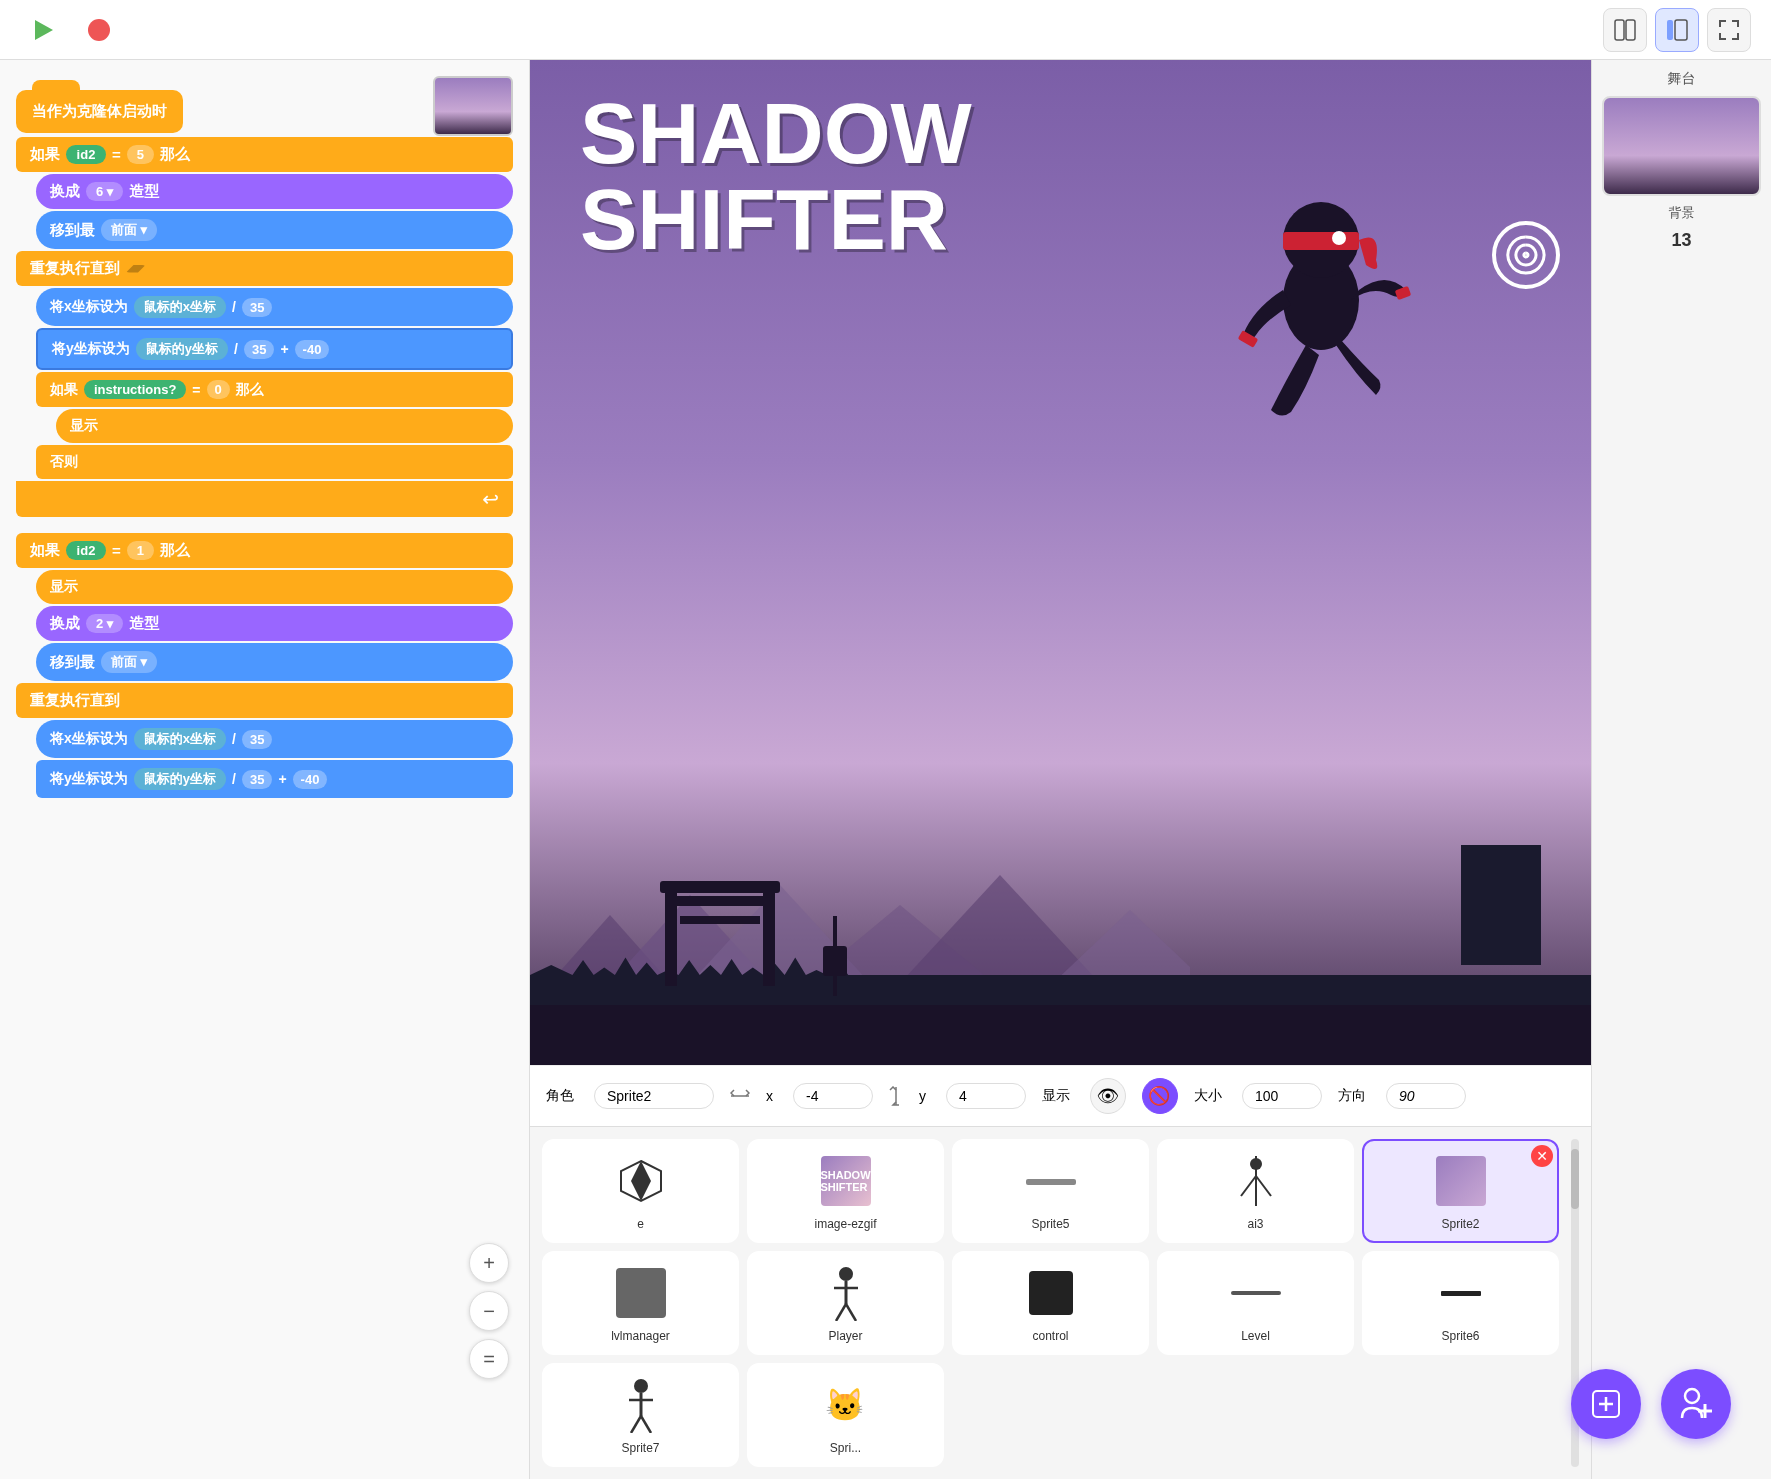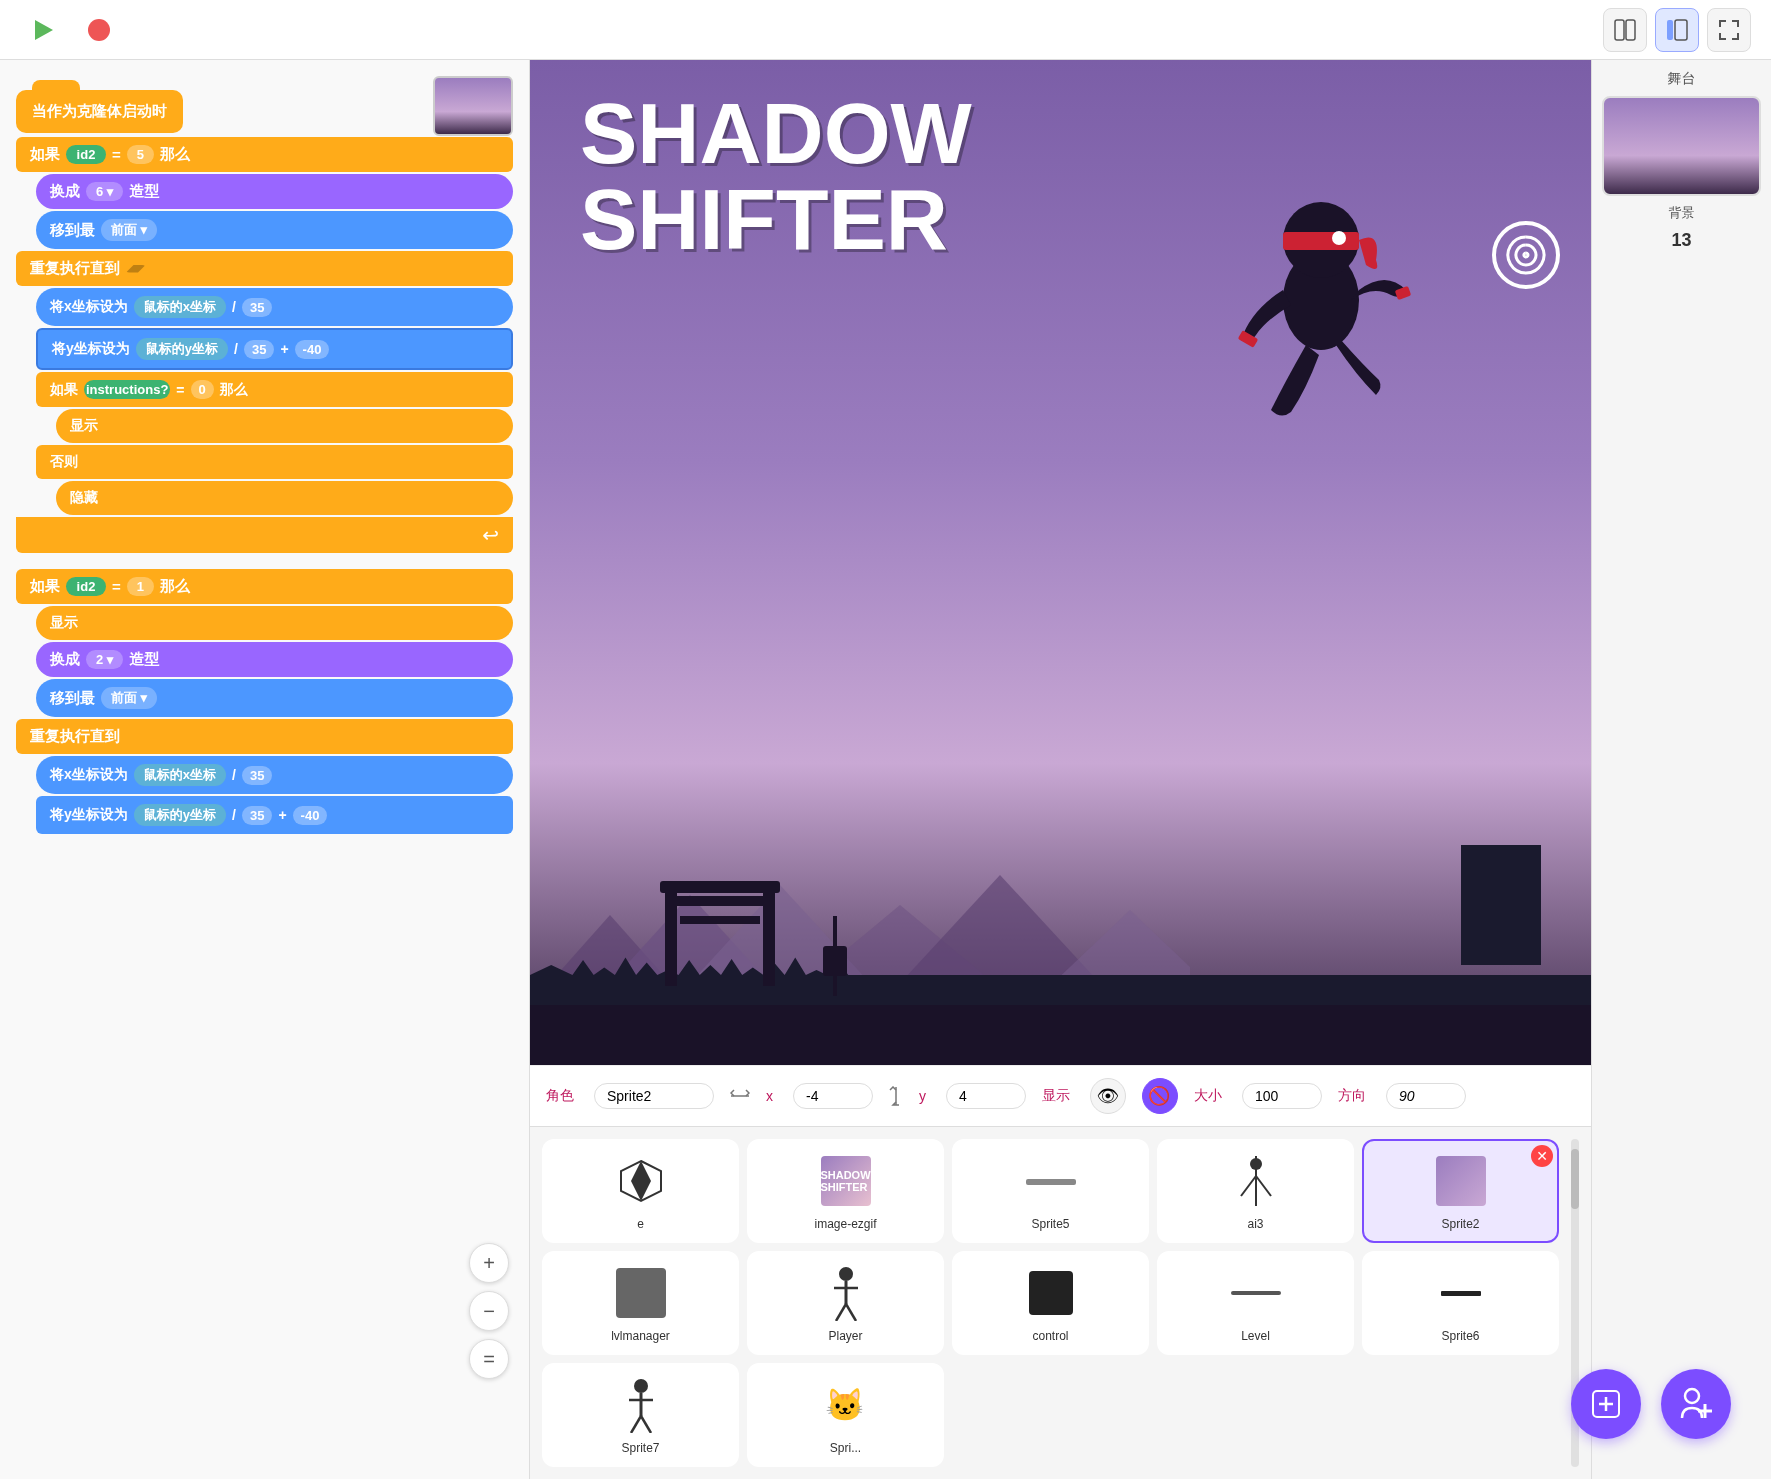--- a/index.html
+++ b/index.html
@@ -128,21 +128,21 @@
       background: #fff;
       padding: 12px 16px;
       border-top: 1px solid #eee;
       display: flex;
       align-items: center;
       gap: 16px;
       flex-wrap: wrap;
     }
     .prop-label {
       font-size: 14px;
-      color: #be185d;
+      color: #000000;
       margin-right: 4px;
     }
     .prop-input {
       border: 1px solid #ddd;
       border-radius: 20px;
       padding: 4px 12px;
       font-size: 14px;
       background: #fff;
       min-width: 80px;
     }
@@ -425,37 +425,34 @@
           <span>将y坐标设为</span>
           <span style="background:#5cb1d6;border-radius:20px;padding:2px 10px;font-size:13px;color:#fff;">鼠标的y坐标</span>
           <span>/</span>
           <span style="background:rgba(255,255,255,0.3);border-radius:20px;padding:2px 8px;font-size:13px;color:#fff;">35</span>
           <span>+</span>
           <span style="background:rgba(255,255,255,0.3);border-radius:20px;padding:2px 8px;font-size:13px;color:#fff;">-40</span>
         </div>
 
         <div style="background:#ffab19;border-radius:6px;padding:8px 14px;color:#fff;font-size:14px;font-weight:bold;display:flex;align-items:center;gap:6px;margin-left:20px;">
           <span>如果</span>
-          <span style="background:#3cb371;border-radius:20px;padding:2px 2px;font-size:13px;color:#fff;">instructions?</span>
+          <span style="background:#3cb371;border-radius:20px;padding:2px 10px;font-size:13px;color:#fff;">instructions?</span>
           <span>=</span>
           <span style="background:rgba(255,255,255,0.3);border-radius:20px;padding:2px 8px;font-size:13px;color:#fff;">0</span>
           <span>那么</span>
         </div>
 
         <div style="background:#ffab19;border-radius:24px;padding:8px 14px;color:#fff;font-size:14px;font-weight:bold;display:inline-flex;align-items:center;margin-left:40px;">
           <span>显示</span>
         </div>
 
         <div style="background:#ffab19;border-radius:6px;padding:8px 14px;color:#fff;font-size:14px;font-weight:bold;display:flex;align-items:center;margin-left:20px;min-width:200px;">
           <span>否则</span>
         </div>
 
-        <div style="background:#ffab19;border-radius:24px;padding:8px 14px;color:#fff;font-size:14px;font-weight:bold;display:inline-flex;align-items:center;margin-left:40px;">
-          <span>隐藏</span>
-        </div>
 
         <div style="background:#ffab19;border-radius:0 0 6px 6px;padding:6px 14px;color:#fff;font-size:14px;display:flex;justify-content:flex-end;min-width:200px;">
           <span style="font-size:20px;">↩</span>
         </div>
       </div>
 
       <div style="display:flex;flex-direction:column;gap:2px;margin-top:10px;">
 
         <div style="background:#ffab19;border-radius:6px;padding:8px 14px;color:#fff;font-size:15px;font-weight:bold;display:flex;align-items:center;gap:6px;">
           <span>如果</span>

